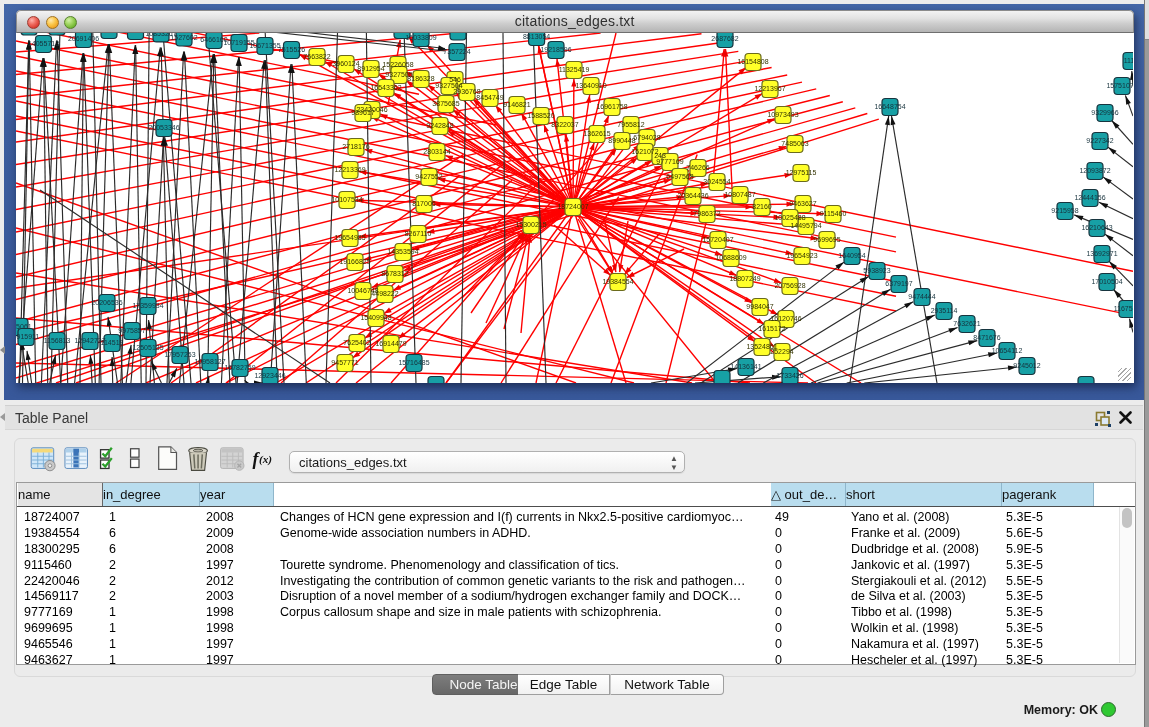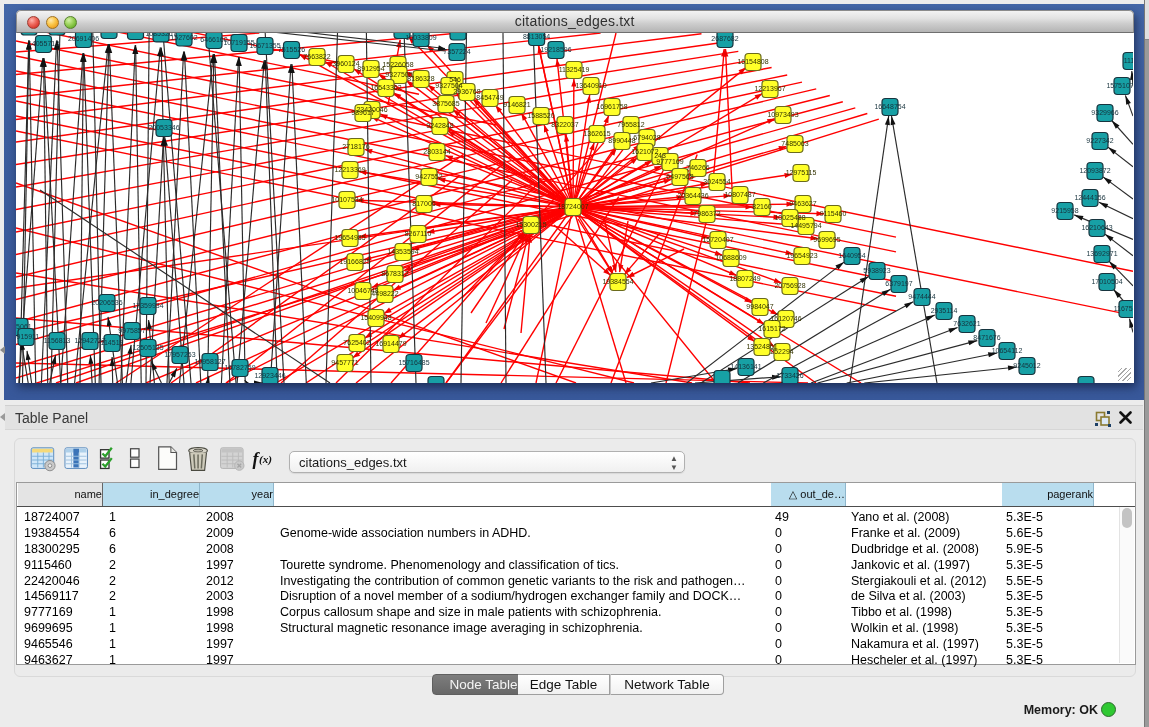--- a/index.html
+++ b/index.html
@@ -31,21 +31,21 @@
 #toolbar{position:absolute;left:14px;top:438px;width:1122px;height:239px;
  background:#ebebeb;border:1px solid #d9d9d9;border-radius:6px}
 #icons{position:absolute;left:4px;top:6px;height:30px}
 #combo{position:absolute;left:274px;top:12px;width:396px;height:22px;background:linear-gradient(180deg,#ffffff,#f0f0f0);
  border:1px solid #b0b0b0;border-radius:5px;box-shadow:0 1px 1px rgba(0,0,0,.08)}
 #combo span{position:absolute;left:9px;top:3px;font-size:13px;color:#1a1a1a}
 #combo .arr{position:absolute;right:6px;top:2px;font-size:8px;color:#555;line-height:9px;text-align:center}
 
 #tbl{position:absolute;left:16px;top:482px;width:1120px;height:183px;background:#fff;border:1px solid #9a9a9a}
 .hc{position:absolute;top:0;height:23px;background:#b9ddee;border-right:1px solid #8fb6cb;
- font-size:11px;color:#111;text-align:right;line-height:23px}
+ font-size:13px;color:#111;text-align:left;line-height:23px}
 .hc.gray{background:#e4e4e4;border-right:1px solid #666}
 #thdr-line{position:absolute;left:0;top:23px;width:100%;height:1px;background:#4d4d4d}
 .row{position:absolute;left:0;width:1100px;height:16px;font-size:12.5px;color:#000;white-space:nowrap}
 .row div{position:absolute;top:0;overflow:hidden}
 #vscroll{position:absolute;right:1px;top:24px;width:15px;bottom:1px;background:#fafafa;border-left:1px solid #e3e3e3}
 #vthumb{position:absolute;left:2px;top:1px;width:10px;height:20px;background:#c3c3c3;border-radius:6px}
 
 #tabs{position:absolute;left:428px;top:674px;width:296px;height:21px;font-size:13.5px}
 .tab{position:absolute;top:0;height:21px;line-height:20px;text-align:center;border:1px solid #9f9f9f;color:#111;background:linear-gradient(180deg,#fff,#f1f1f1)}
 #tab1{left:4px;width:103px;border-radius:4px 0 0 4px;background:linear-gradient(180deg,#7d7d7d,#676767);color:#f4f4f4;border-color:#5f5f5f}
@@ -796,26 +796,28 @@
   <div id="combo">
       <span>citations_edges.txt</span>
       <div class="arr">▲<br>▼</div>
     </div>
 </div>
 <div id="tbl">
     <div class="hc gray" style="left:1px;width:85px">name</div>
     <div class="hc" style="left:86px;width:97px">in_degree</div>
     <div class="hc" style="left:183px;width:74px">year</div>
     <div class="hc" style="left:754px;width:75px">△ out_de…</div>
+    <div class="hc" style="left:829px;width:156px">short</div>
     <div class="hc" style="left:985px;width:92px">pagerank</div>
     <div id="thdr-line"></div>
     <div class="row" style="top:27px">
       <div style="left:7px;width:80px">18724007</div>
       <div style="left:92px;width:92px">1</div>
       <div style="left:189px;width:70px">2008</div>
+      <div style="left:263px;width:492px">Changes of HCN gene expression and I(f) currents in Nkx2.5-positive cardiomyoc…</div>
       <div style="left:758px;width:72px">49</div>
       <div style="left:834px;width:152px">Yano et al. (2008)</div>
       <div style="left:989px;width:90px">5.3E-5</div>
     </div>
     <div class="row" style="top:43px">
       <div style="left:7px;width:80px">19384554</div>
       <div style="left:92px;width:92px">6</div>
       <div style="left:189px;width:70px">2009</div>
       <div style="left:263px;width:492px">Genome-wide association numbers in ADHD.</div>
       <div style="left:758px;width:72px">0</div>
@@ -863,21 +865,20 @@
       <div style="left:189px;width:70px">1998</div>
       <div style="left:263px;width:492px">Corpus callosum shape and size in male patients with schizophrenia.</div>
       <div style="left:758px;width:72px">0</div>
       <div style="left:834px;width:152px">Tibbo et al. (1998)</div>
       <div style="left:989px;width:90px">5.3E-5</div>
     </div>
     <div class="row" style="top:138px">
       <div style="left:7px;width:80px">9699695</div>
       <div style="left:92px;width:92px">1</div>
       <div style="left:189px;width:70px">1998</div>
-      <div style="left:263px;width:492px">Structural magnetic resonance image averaging in schizophrenia.</div>
       <div style="left:758px;width:72px">0</div>
       <div style="left:834px;width:152px">Wolkin et al. (1998)</div>
       <div style="left:989px;width:90px">5.3E-5</div>
     </div>
     <div class="row" style="top:154px">
       <div style="left:7px;width:80px">9465546</div>
       <div style="left:92px;width:92px">1</div>
       <div style="left:189px;width:70px">1997</div>
       <div style="left:758px;width:72px">0</div>
       <div style="left:834px;width:152px">Nakamura et al. (1997)</div>

